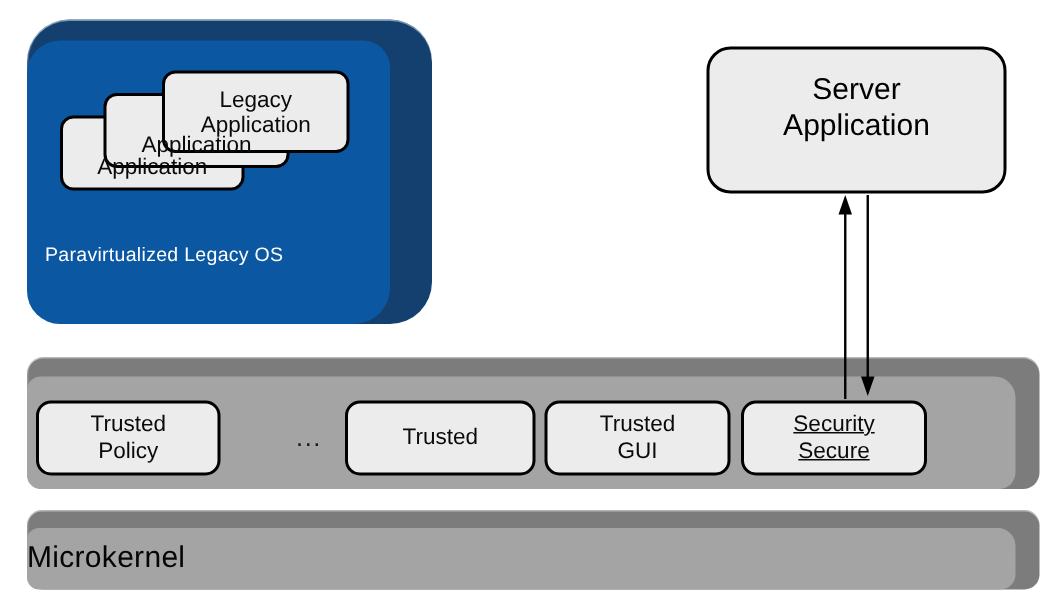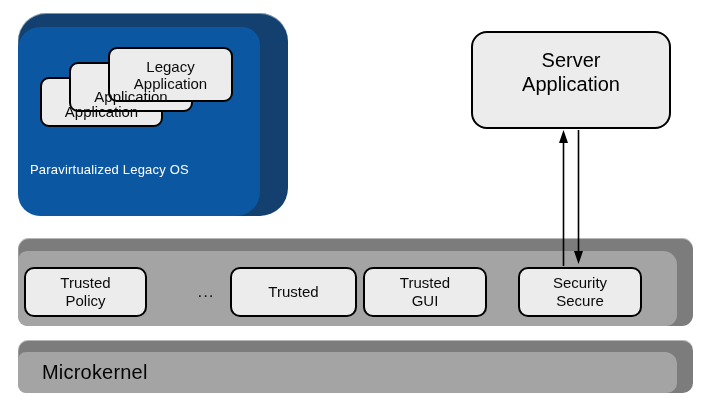--- a/index.html
+++ b/index.html
@@ -71,38 +71,38 @@
   .svc-box{
     position:absolute;top:29px;height:50px;box-sizing:border-box;
     background:var(--box-fill,#ececec);border:2px solid var(--border,#000);
     border-radius:10px;display:flex;flex-direction:column;align-items:center;
     justify-content:center;font-size:15px;line-height:18px;text-align:center;
     color:#0a0a0a;
   }
   .svc-loader{left:6px;width:123px;}
   .svc-name-server{left:212px;width:127px;}
   .svc-gui{left:345px;width:124px;}
-  .svc-policy{left:500px;width:124px;}
+  .svc-policy{left:476px;width:124px;text-decoration:underline;}
   .svc-dots{
     position:absolute;left:158px;top:44px;width:60px;height:22px;
     text-align:center;font-size:17px;color:#1a1a1a;letter-spacing:1px;
   }
 
   
   .bar2-outer{
     left:18px;top:340px;width:675px;height:53px;border-radius:10px;
     background:var(--bar-bevel,#7c7c7c);
   }
   .bar2-face{
     left:0;top:12px;width:659px;height:41px;
     border-radius:8px 12px 10px 8px;
     background:var(--bar-face,#a4a4a4);
     display:flex;align-items:center;
   }
-  .mk-label{font-size:20px;margin-left:24px;color:#050505;letter-spacing:.2px;}
+  .mk-label{font-size:20px;margin-left:0;color:#050505;letter-spacing:.2px;}
 </style>
 </head>
 <body>
 
 <div class="canvas">
 
   <div class="slab-outer os-outer">
     <div class="slab-face os-face"></div>
   </div>
 

